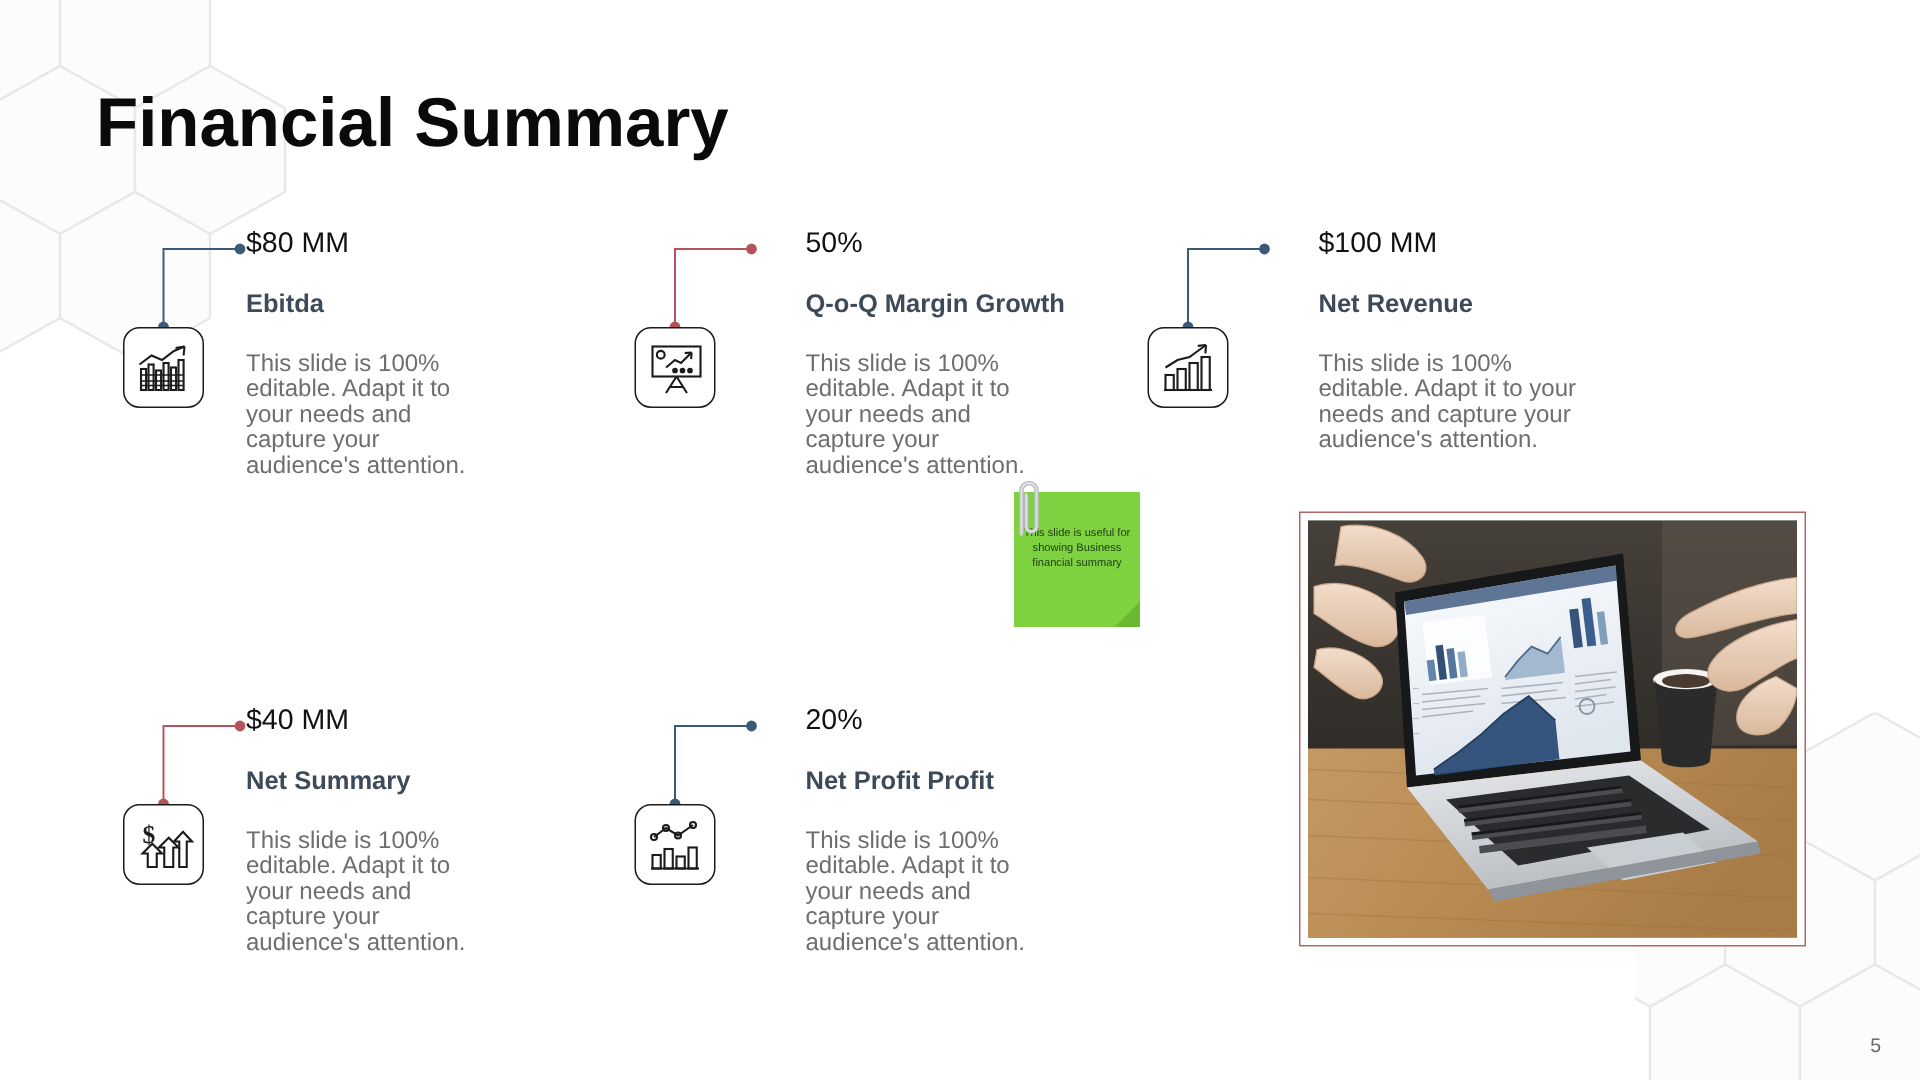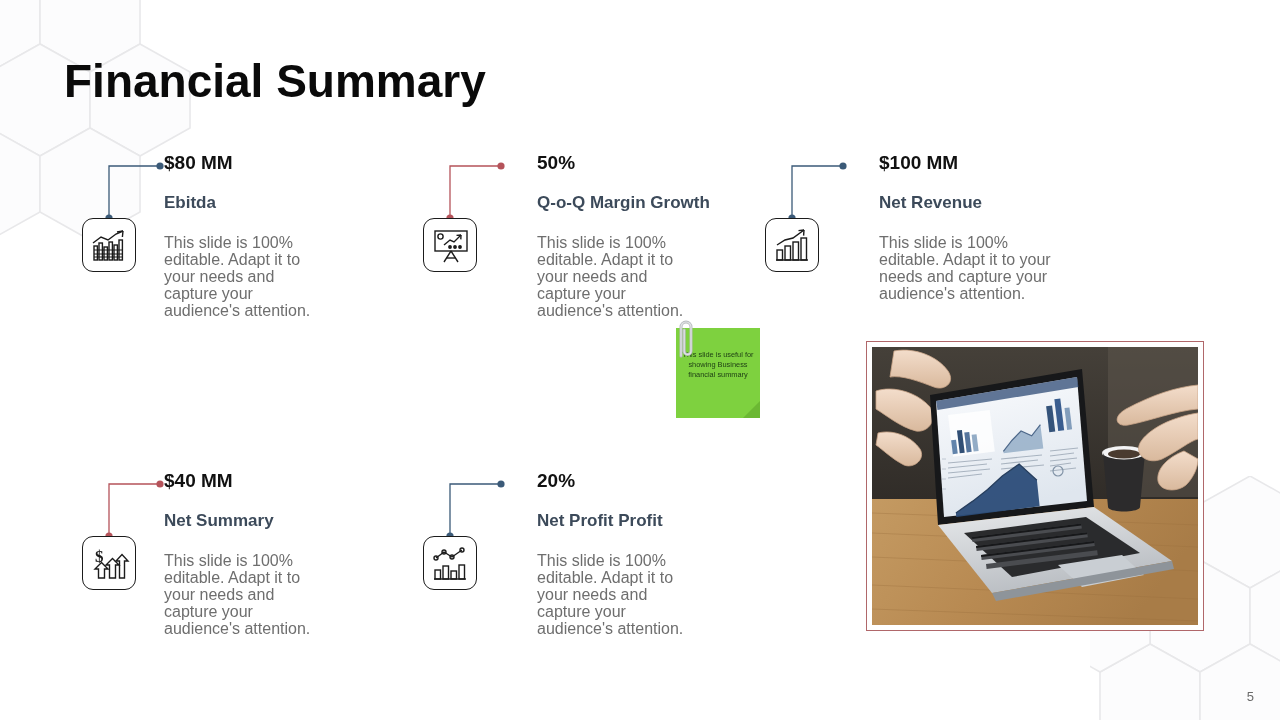--- a/index.html
+++ b/index.html
@@ -66,21 +66,21 @@
     left: 0;
     top: 0;
     pointer-events: none;
   }
   .metric .value {
     position: absolute;
     left: 82px;
     top: -4px;
     font-size: 19px;
     color: #111111;
-    font-weight: 700;
+    font-weight: 400;
     white-space: nowrap;
     text-align: center;
   }
   .metric .label {
     position: absolute;
     left: 82px;
     top: 37px;
     font-size: 17px;
     color: #3c4a5a;
     font-weight: 700;

